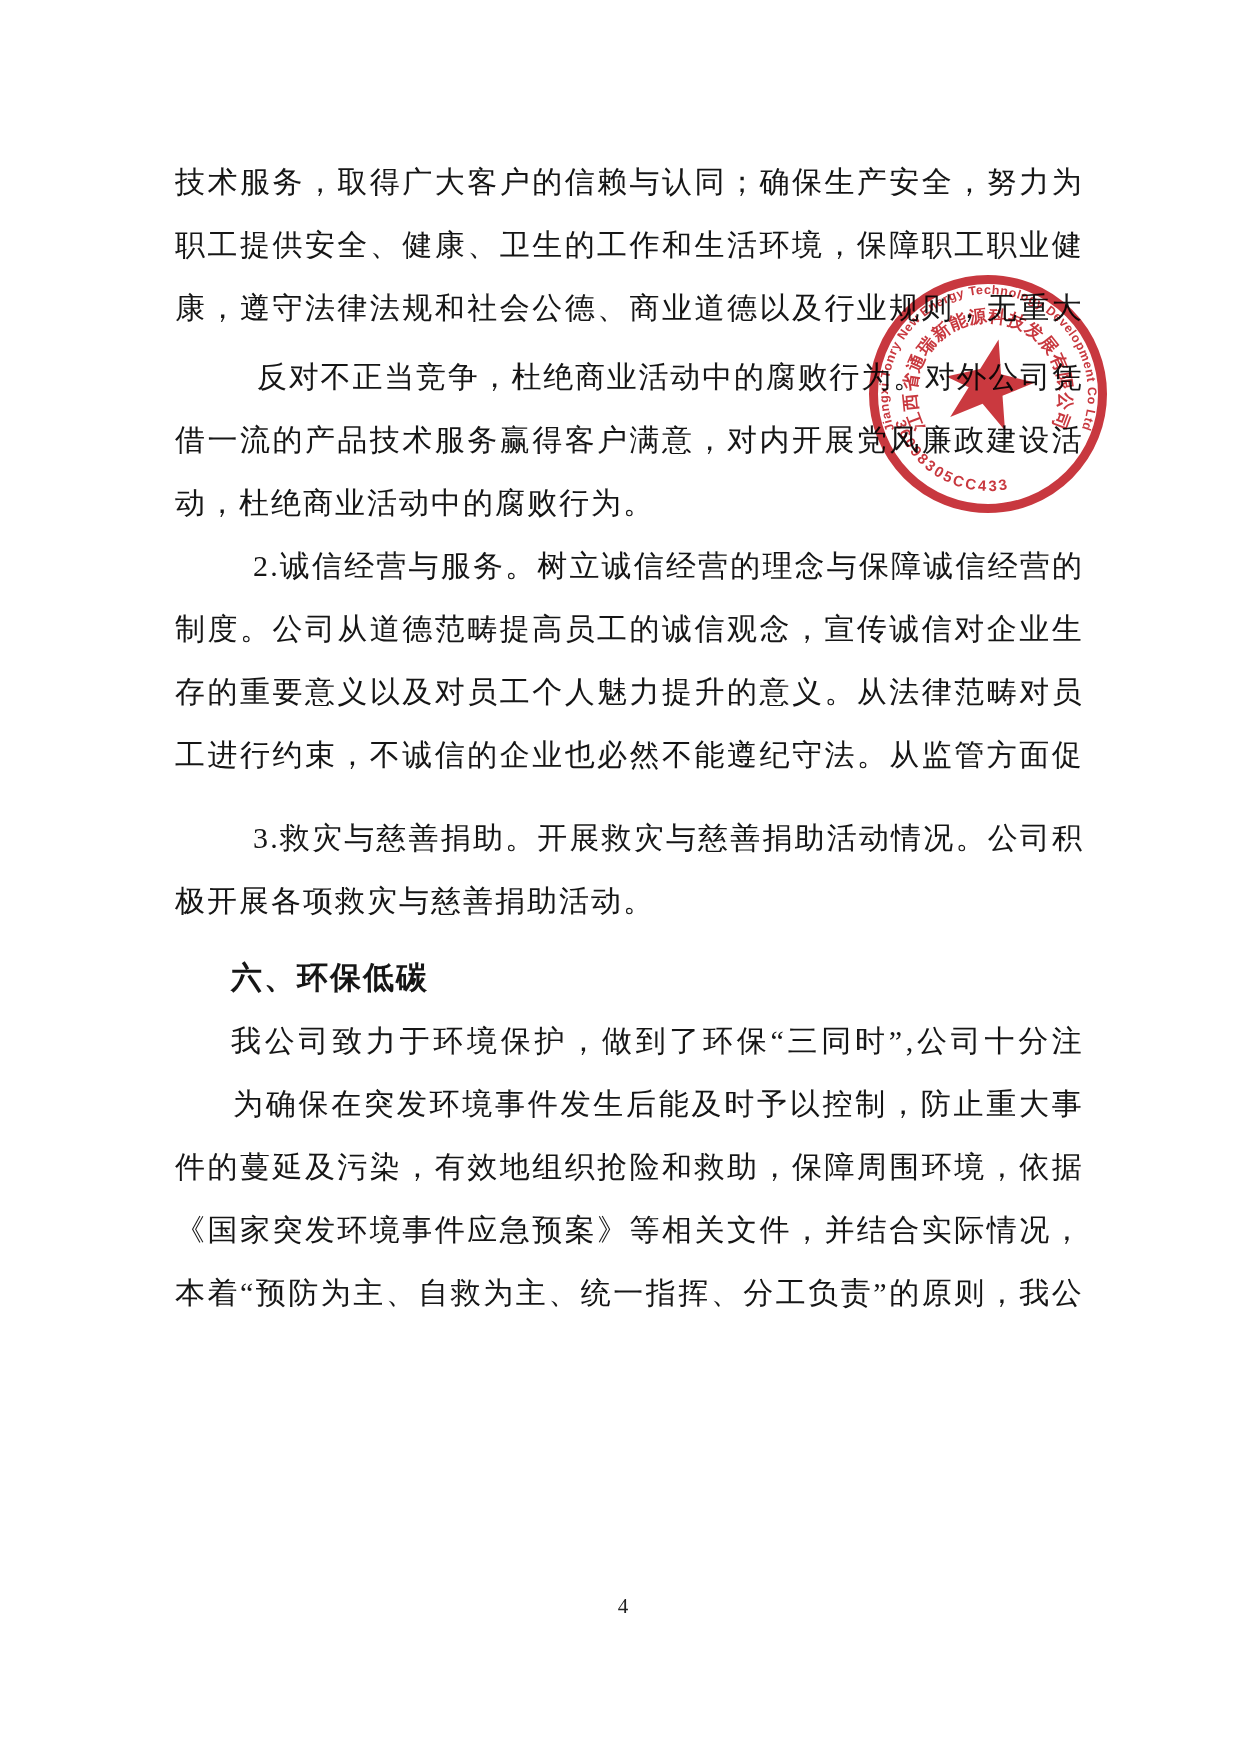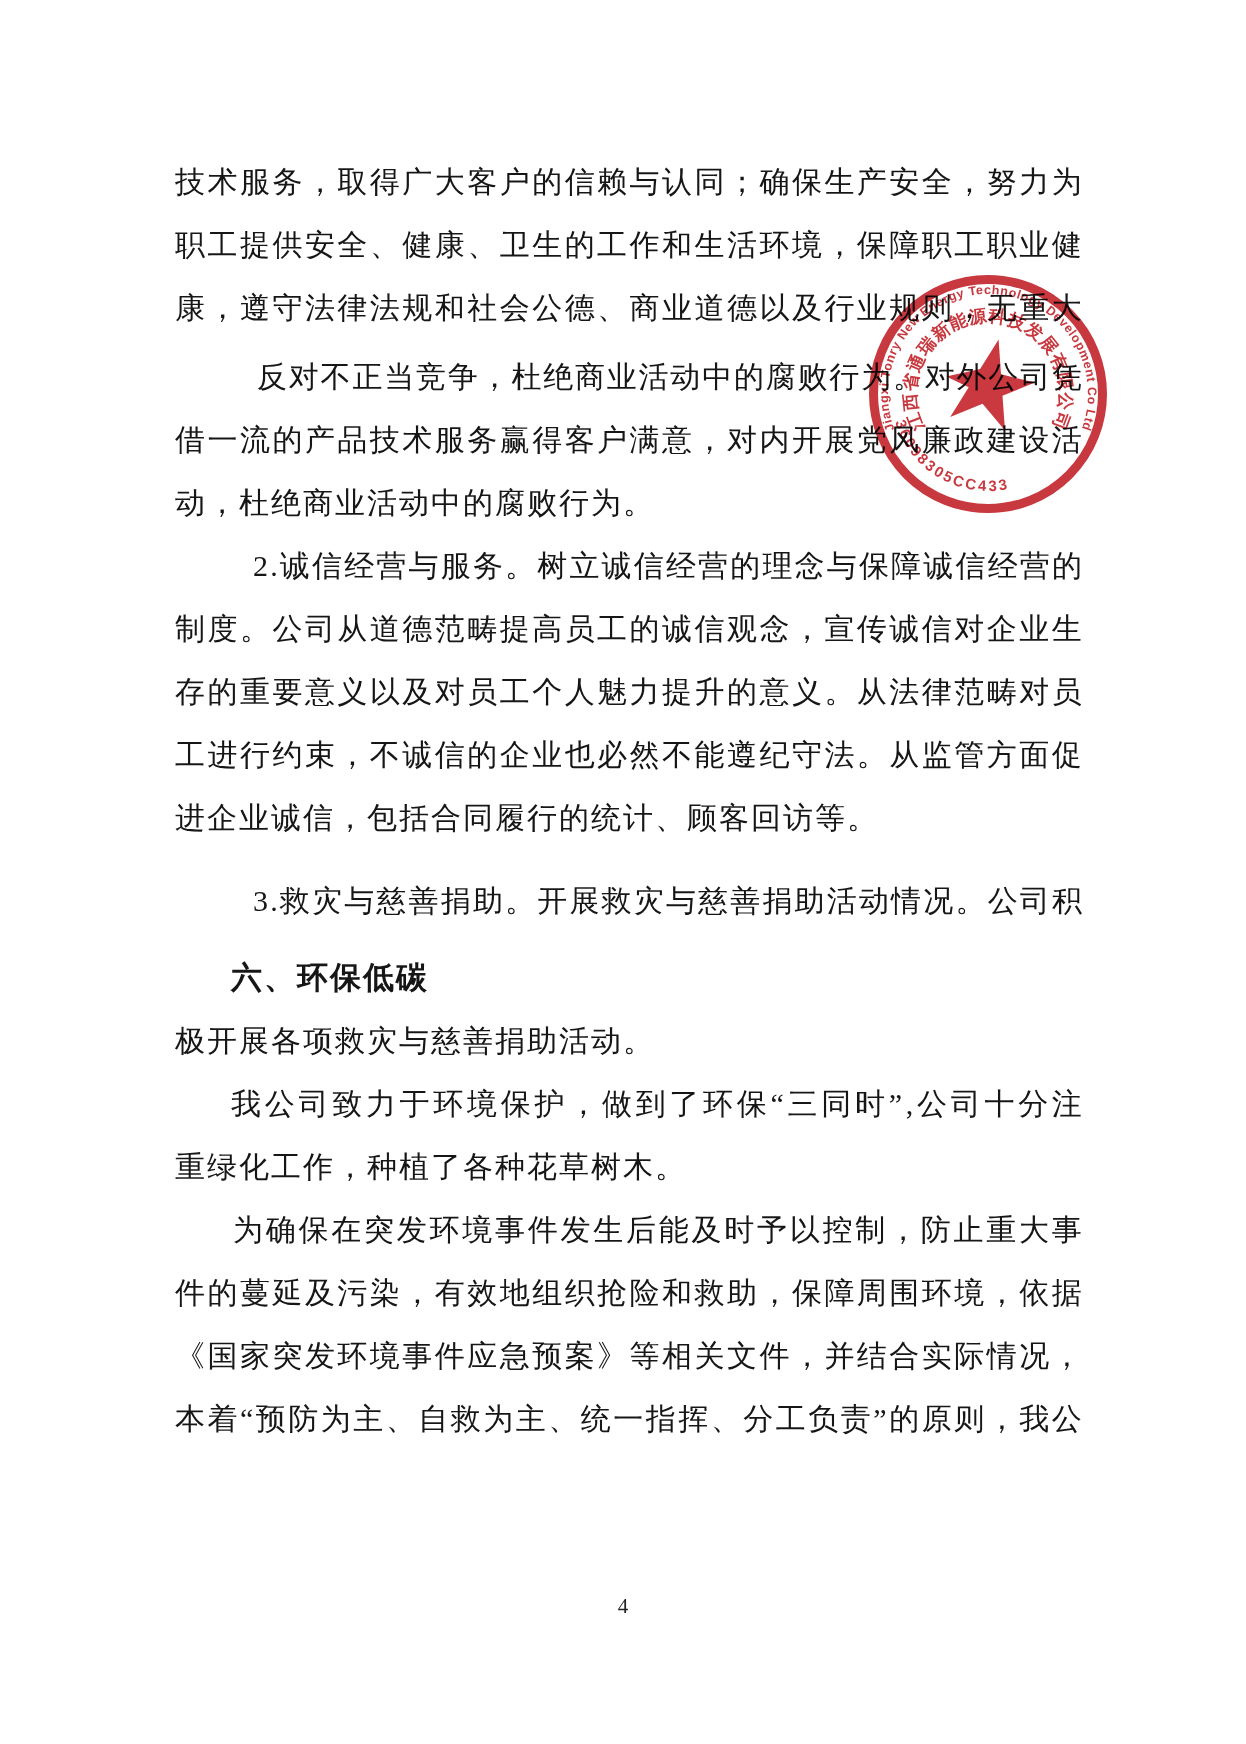--- a/index.html
+++ b/index.html
@@ -320,21 +320,20 @@
       <span>守</span>
       <span>法</span>
       <span>。</span>
       <span>从</span>
       <span>监</span>
       <span>管</span>
       <span>方</span>
       <span>面</span>
       <span>促</span>
     </div>
-    <div class="line">进企业诚信，包括合同履行的统计、顾客回访等。</div>
     <div class="line j" style="padding-left: 78px; margin-top: 20px;">
       <span>3</span>
       <span>.</span>
       <span>救</span>
       <span>灾</span>
       <span>与</span>
       <span>慈</span>
       <span>善</span>
       <span>捐</span>
       <span>助</span>
@@ -350,22 +349,22 @@
       <span>助</span>
       <span>活</span>
       <span>动</span>
       <span>情</span>
       <span>况</span>
       <span>。</span>
       <span>公</span>
       <span>司</span>
       <span>积</span>
     </div>
+    <div class="line">极开展各项救灾与慈善捐助活动。</div>
     <div class="line bold" style="padding-left: 56px; margin-top: 14px;">六、环保低碳</div>
-    <div class="line">极开展各项救灾与慈善捐助活动。</div>
     <div class="line j" style="padding-left: 56px;">
       <span>我</span>
       <span>公</span>
       <span>司</span>
       <span>致</span>
       <span>力</span>
       <span>于</span>
       <span>环</span>
       <span>境</span>
       <span>保</span>
@@ -381,21 +380,20 @@
       <span>同</span>
       <span>时</span>
       <span>”</span>
       <span>,</span>
       <span>公</span>
       <span>司</span>
       <span>十</span>
       <span>分</span>
       <span>注</span>
     </div>
-    <div class="line">重绿化工作，种植了各种花草树木。</div>
     <div class="line j" style="padding-left: 58px;">
       <span>为</span>
       <span>确</span>
       <span>保</span>
       <span>在</span>
       <span>突</span>
       <span>发</span>
       <span>环</span>
       <span>境</span>
       <span>事</span>

